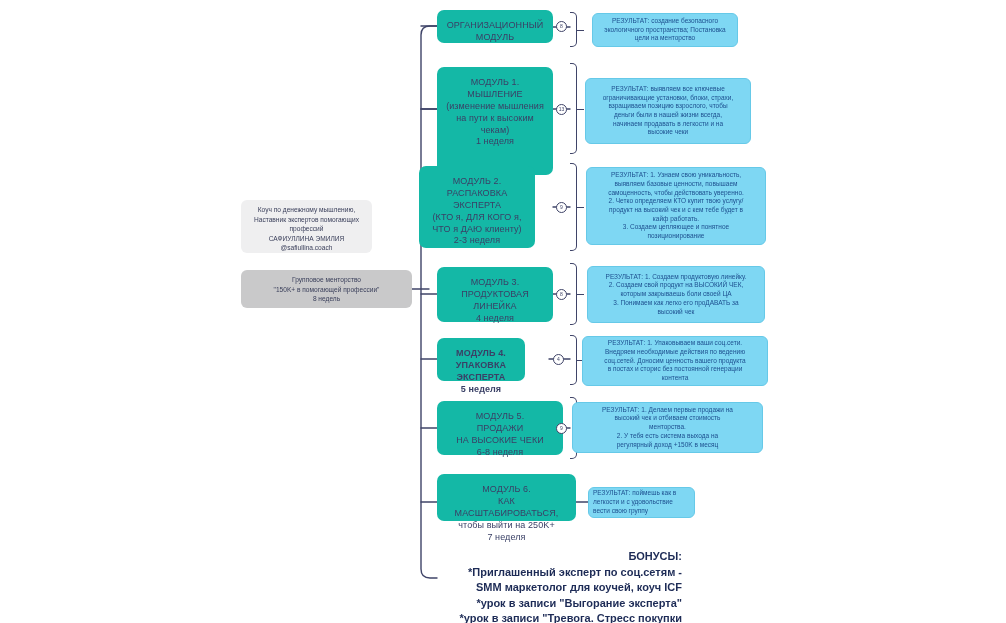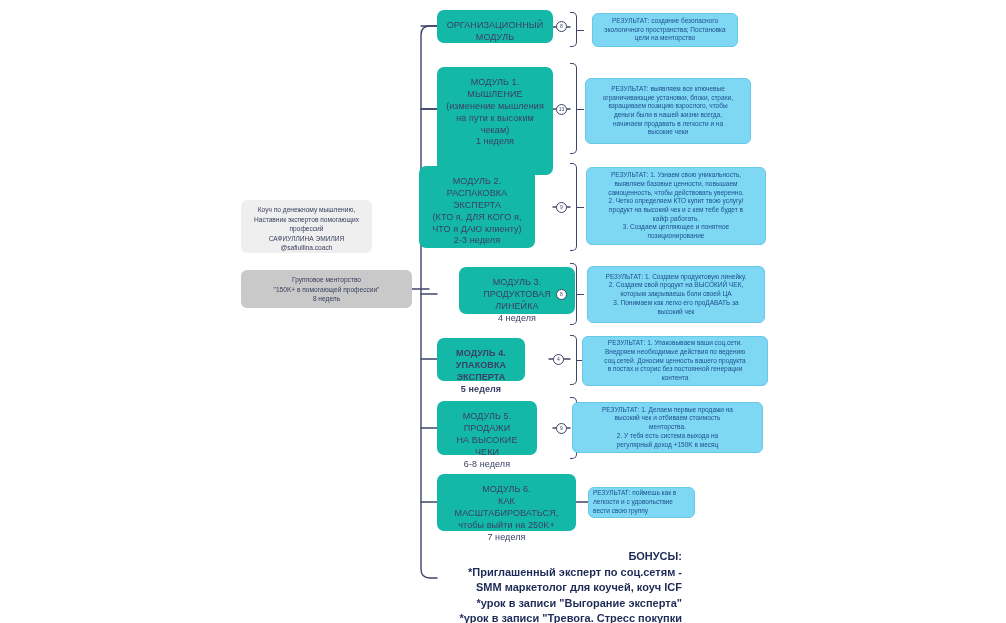--- a/index.html
+++ b/index.html
@@ -121,21 +121,21 @@
   <div class="bracket" style="left:570px;top:163px;height:88px;"></div>
   <div class="node result-box" style="left:586px;top:167px;width:180px;height:78px;">РЕЗУЛЬТАТ: 1. Узнаем свою уникальность,
 выявляем базовые ценности, повышаем
 самоценность, чтобы действовать уверенно.
 2. Четко определяем КТО купит твою услугу/
 продукт на высокий чек и с кем тебе будет в
 кайф работать.
 3. Создаем цепляющее и понятное
 позиционирование</div>
 
-  <div class="node module-box" style="left:437px;top:267px;width:116px;height:47px;margin-left:22px;">МОДУЛЬ 3.
+  <div class="node module-box" style="left:437px;top:267px;width:116px;height:55px;">МОДУЛЬ 3.
 ПРОДУКТОВАЯ
 ЛИНЕЙКА
 4 неделя</div>
   <div class="badge" style="left:556px;top:289px;">8</div>
   <div class="bracket" style="left:570px;top:263px;height:62px;"></div>
   <div class="node result-box" style="left:587px;top:266px;width:178px;height:57px;">РЕЗУЛЬТАТ: 1. Создаем продуктовую линейку.
 2. Создаем свой продукт на ВЫСОКИЙ ЧЕК,
 которым закрываешь боли своей ЦА
 3. Понимаем как легко его проДАВАТЬ за
 высокий чек</div>
@@ -144,33 +144,33 @@
 УПАКОВКА ЭКСПЕРТА
 5 неделя</div>
   <div class="badge" style="left:553px;top:354px;">4</div>
   <div class="bracket" style="left:570px;top:335px;height:50px;"></div>
   <div class="node result-box" style="left:582px;top:336px;width:186px;height:50px;">РЕЗУЛЬТАТ: 1. Упаковываем ваши соц.сети.
 Внедряем необходимые действия по ведению
 соц.сетей. Доносим ценность вашего продукта
 в постах и сторис без постоянной генерации
 контента</div>
 
-  <div class="node module-box" style="left:437px;top:401px;width:100px;height:54px;">МОДУЛЬ 5.
+  <div class="node module-box" style="left:437px;top:401px;width:126px;height:54px;">МОДУЛЬ 5.
 ПРОДАЖИ
 НА ВЫСОКИЕ ЧЕКИ
 6-8 неделя</div>
   <div class="badge" style="left:556px;top:423px;">9</div>
   <div class="bracket" style="left:570px;top:397px;height:62px;"></div>
   <div class="node result-box" style="left:572px;top:402px;width:191px;height:51px;">РЕЗУЛЬТАТ: 1. Делаем первые продажи на
 высокий чек и отбиваем стоимость
 менторства.
 2. У тебя есть система выхода на
 регулярный доход +150K в месяц</div>
 
-  <div class="node module-box" style="left:437px;top:474px;width:139px;height:57px;">МОДУЛЬ 6.
+  <div class="node module-box" style="left:437px;top:474px;width:139px;height:47px;">МОДУЛЬ 6.
 КАК МАСШТАБИРОВАТЬСЯ,
 чтобы выйти на 250K+
 7 неделя</div>
   <div class="node result-box left-align" style="left:588px;top:487px;width:107px;height:31px;">РЕЗУЛЬТАТ: поймешь как в
 легкости и с удовольствие
 вести свою группу</div>
 
   <div class="bonus-text" style="left:437px;top:549px;width:245px;">БОНУСЫ:
 *Приглашенный эксперт по соц.сетям -
 SMM маркетолог для коучей, коуч ICF

